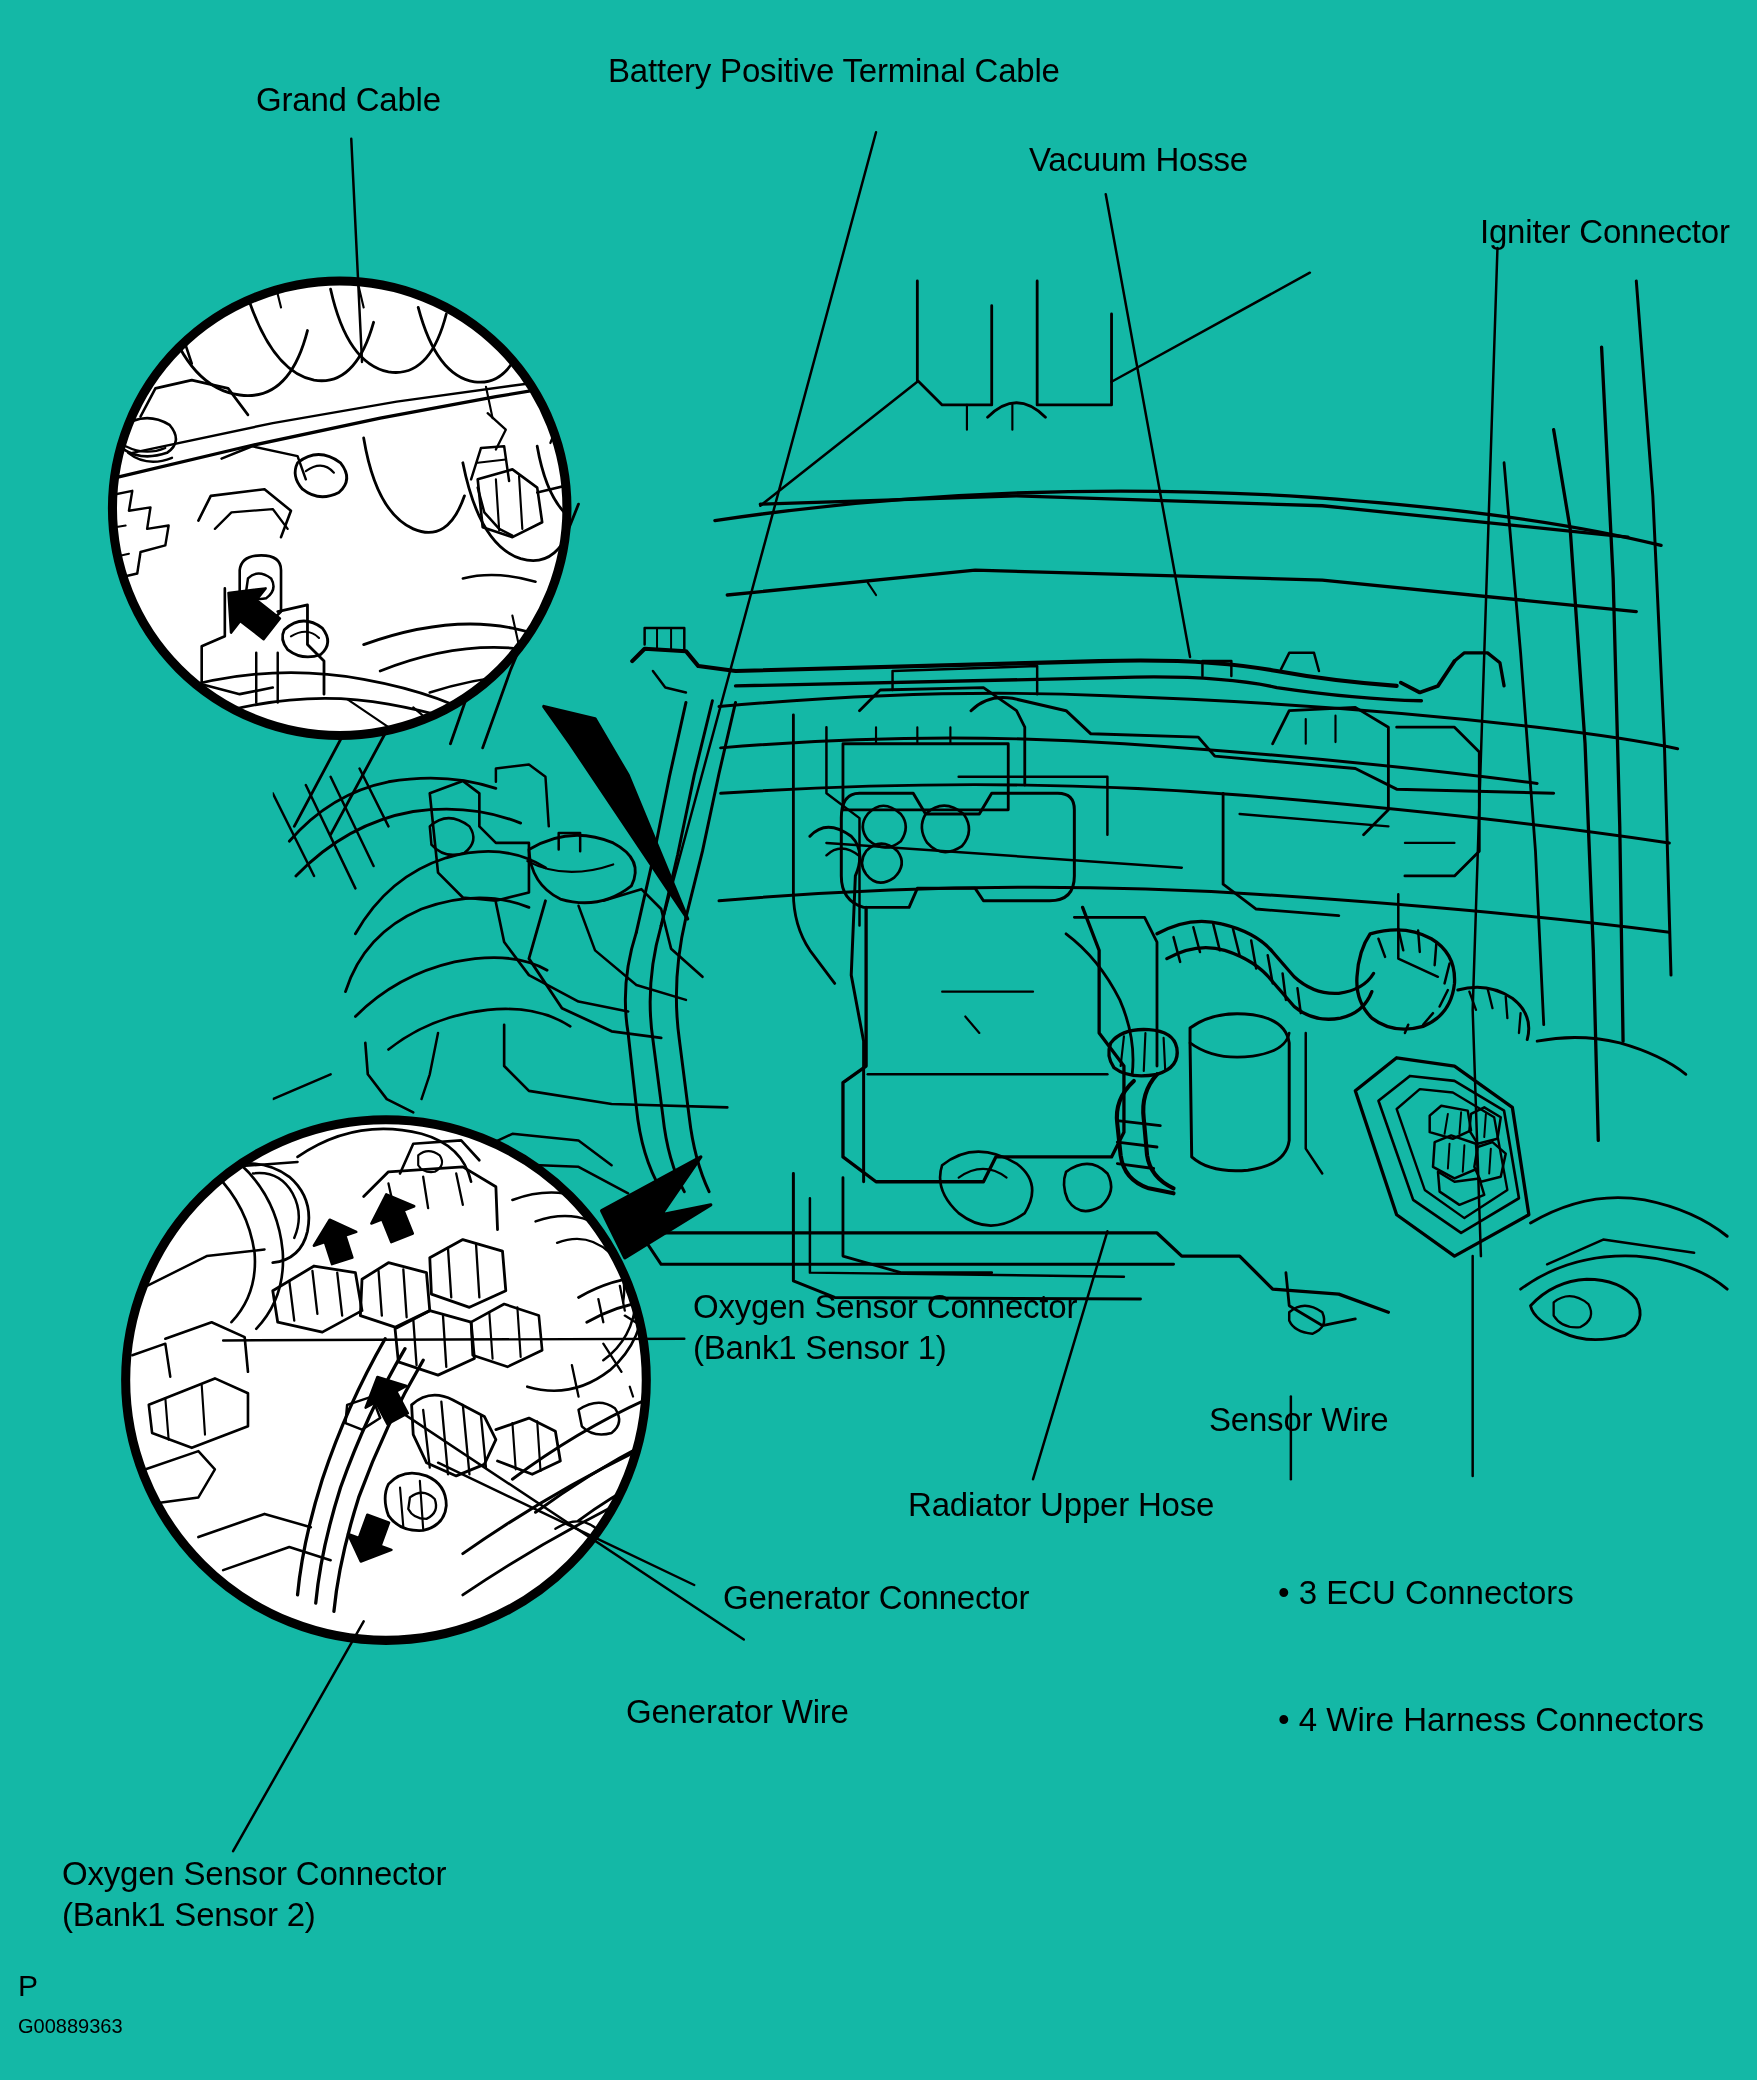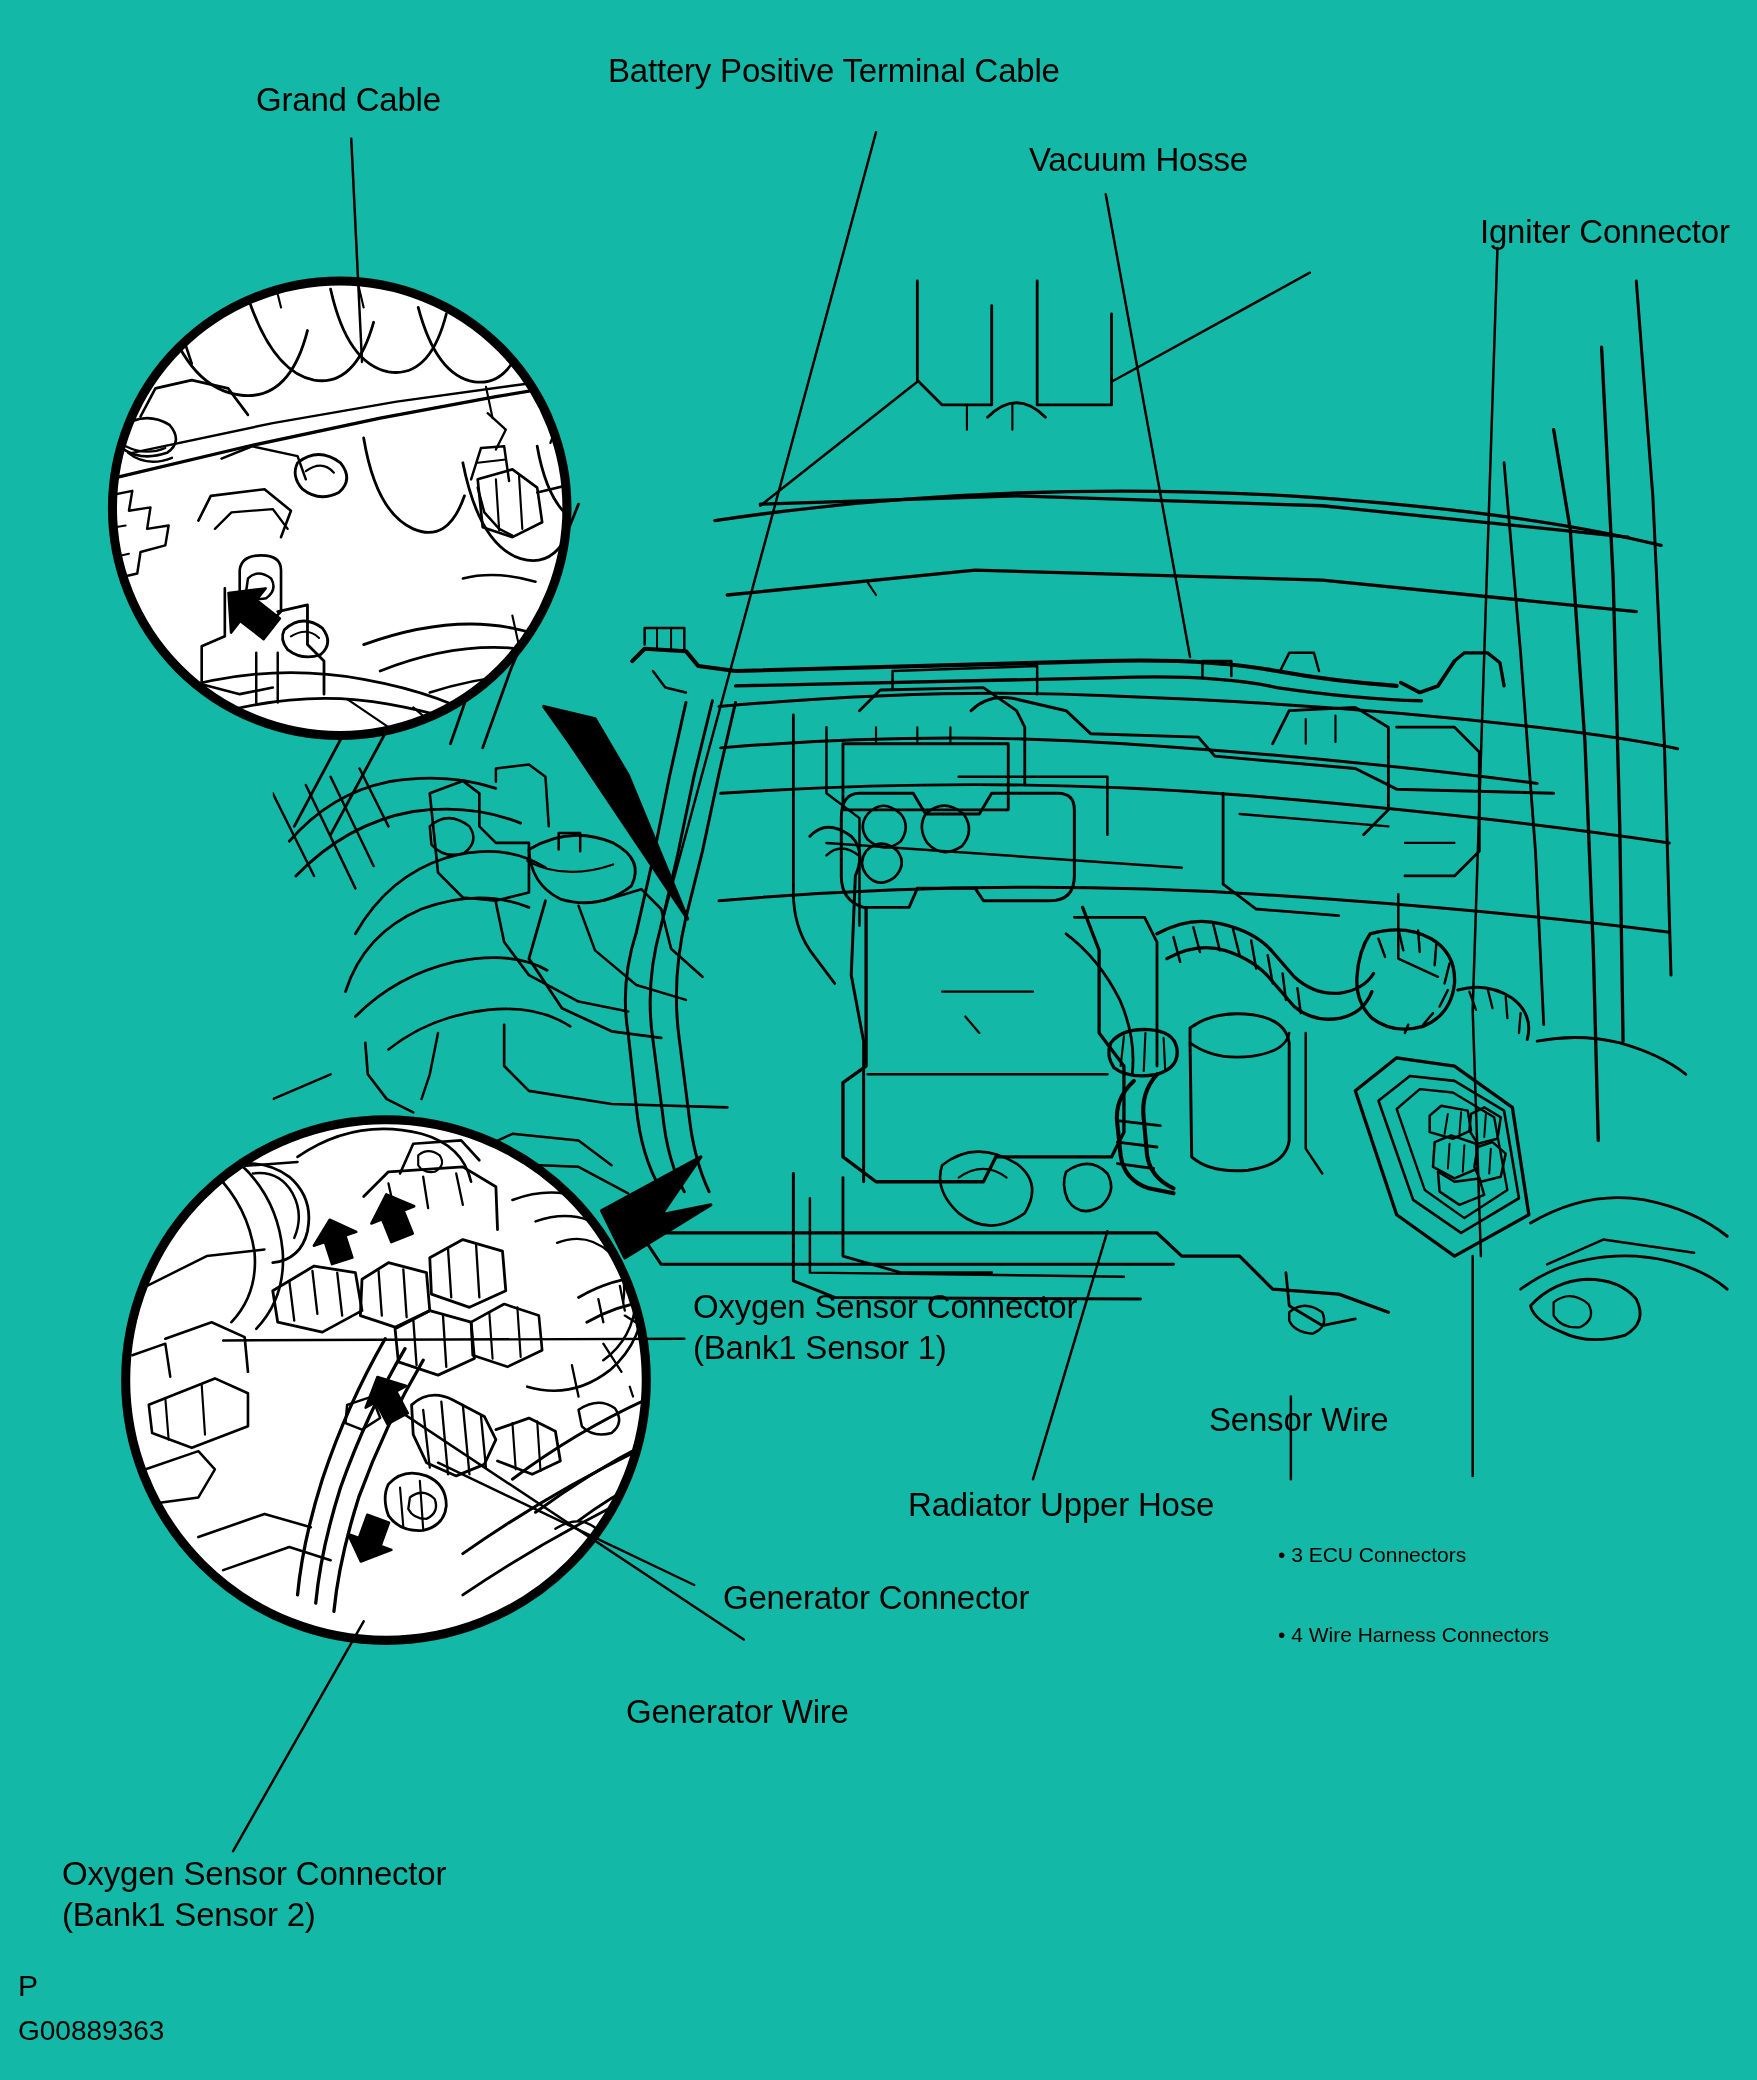--- a/index.html
+++ b/index.html
@@ -30,34 +30,34 @@
     font-family: "Liberation Sans", sans-serif;
     font-size: 33px;
     line-height: 1.26;
     white-space: pre;
     letter-spacing: -0.2px;
   }
   .bullet-list {
     position: absolute;
     color: #000;
     font-family: "Liberation Sans", sans-serif;
-    font-size: 21px;
+    font-size: 33px;
     line-height: 1.28;
     white-space: pre;
   }
   .bullet-line { display:block; }
   .code-p {
     position: absolute;
     font-size: 30px;
     color: #000;
     font-family: "Liberation Sans", sans-serif;
   }
   .code-id {
     position: absolute;
-    font-size: 28px;
+    font-size: 20px;
     color: #000;
     font-family: "Liberation Sans", sans-serif;
   }
 </style>
 </head>
 <body>
 
 <div id="page">
 
   <svg id="diagram-svg" viewBox="0 0 2126 2517">

